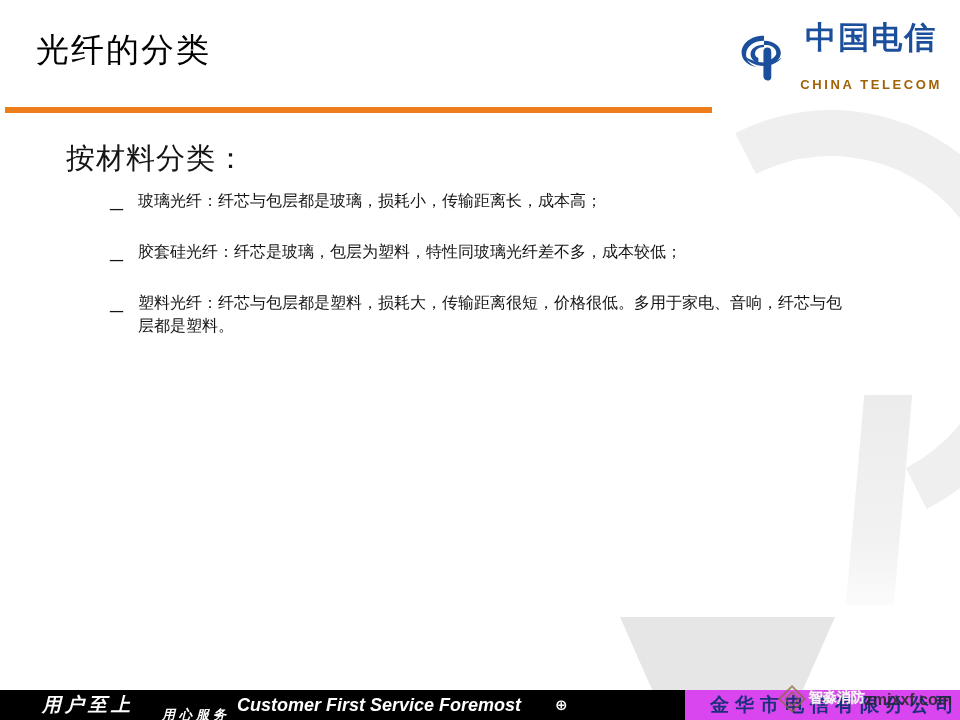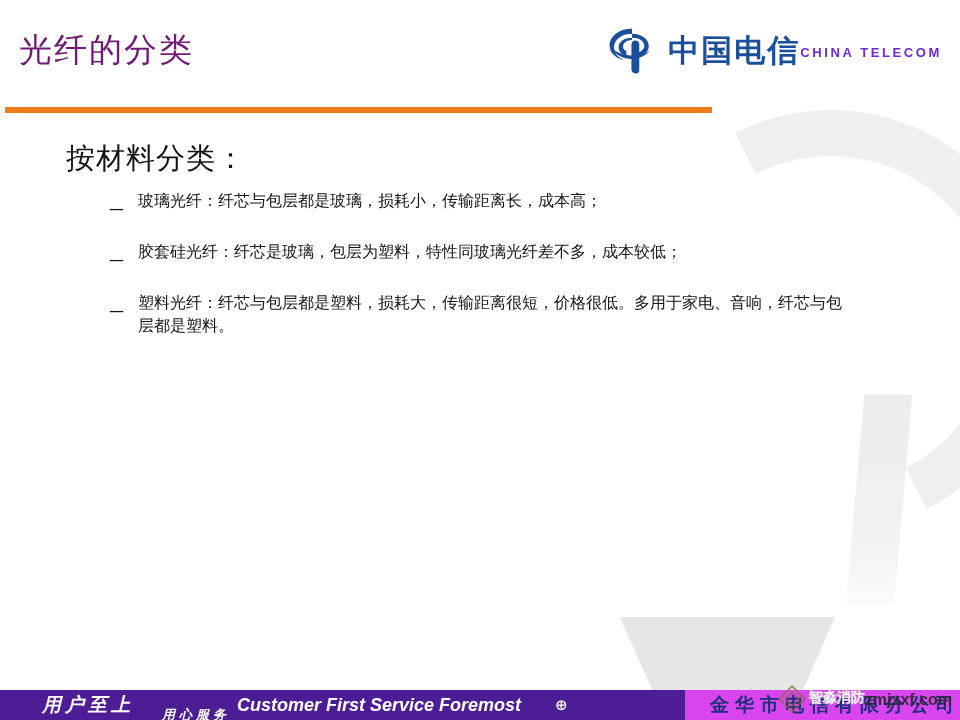--- a/index.html
+++ b/index.html
@@ -52,25 +52,25 @@
     top: 617px;
     width: 215px;
     height: 78px;
     background: #e6e6e6;
     clip-path: polygon(0% 0%, 100% 0%, 84% 100%, 16% 100%);
   }
 
   
   .title {
     position: absolute;
-    left: 19px;
+    left: 36px;
     top: 28px;
     font-size: 33px;
     letter-spacing: 2px;
-    color: #701a75;
+    color: #000000;
     font-family: Liberation Mono, monospace;
     z-index: 3;
     white-space: nowrap;
   }
   .title-rule {
     position: absolute;
     left: 5px;
     top: 107px;
     width: 707px;
     height: 6px;
@@ -88,34 +88,35 @@
     gap: 8px;
     z-index: 4;
   }
   .logo-mark {
     width: 56px;
     height: 56px;
     flex: 0 0 auto;
   }
   .logo-text {
     display: flex;
-    flex-direction: row;
+    flex-direction: column;
     align-items: center;
     line-height: 1;
+    gap: 20px;
   }
   .logo-cn {
     font-size: 31px;
     color: #1b4f9c;
     font-weight: bold;
     letter-spacing: 2px;
     font-family: "Liberation Serif", "DejaVu Serif", serif;
   }
   .logo-en {
     font-size: 13px;
-    color: #6d28d9;
+    color: #a16207;
     font-weight: bold;
     letter-spacing: 2.6px;
     margin-top: 5px;
     font-family: "Liberation Sans", sans-serif;
   }
 
   
   .content {
     position: absolute;
     left: 0;
@@ -163,21 +164,21 @@
     position: absolute;
     left: 0;
     bottom: 0;
     width: 960px;
     height: 30px;
     display: flex;
     z-index: 5;
   }
   .footer-left {
     flex: 0 0 685px;
-    background: #4c1d95;
+    background: #000000;
     display: flex;
     align-items: center;
     color: #ffffff;
   }
   .footer-slogan-cn {
     font-style: italic;
     font-weight: bold;
     font-size: 19px;
     letter-spacing: 4px;
     margin-left: 42px;

